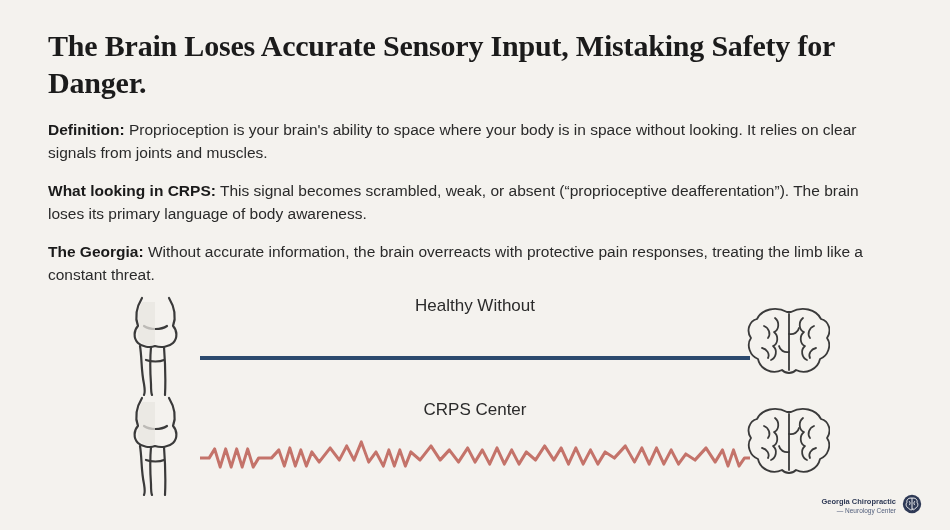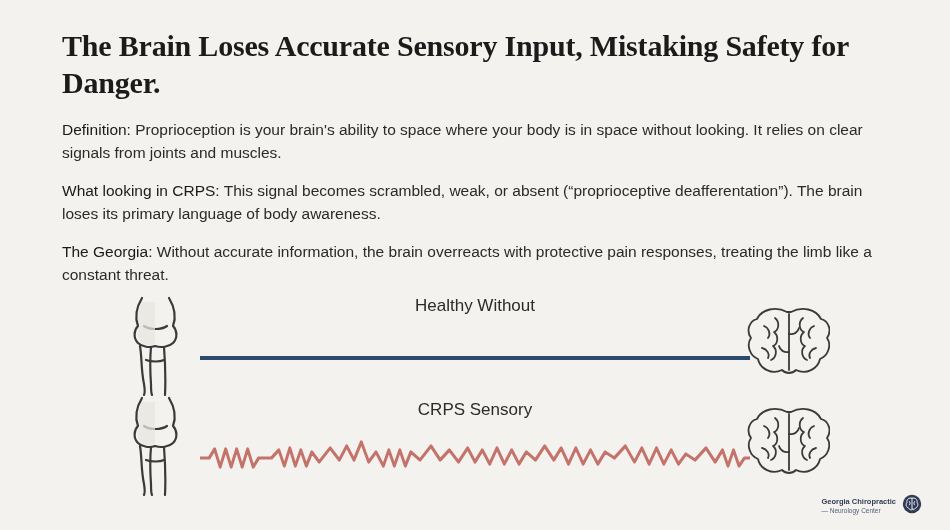--- a/index.html
+++ b/index.html
@@ -11,42 +11,42 @@
     height: 530px;
     background: #f4f2ee;
     font-family: "Liberation Sans", sans-serif;
     color: #1f1f1f;
     overflow: hidden;
     position: relative;
   }
   .slide {
     position: absolute;
     inset: 0;
-    padding: 28px 48px 0 62px;
+    padding: 28px 48px 0 48px;
     box-sizing: border-box;
   }
   .title {
     font-family: "Liberation Serif", serif;
     font-weight: bold;
     font-size: 30px;
     line-height: 1.22;
     letter-spacing: -0.2px;
     color: #1b1b1b;
     margin: 0 0 18px 0;
     max-width: 800px;
   }
   .para {
     font-size: 15.5px;
     line-height: 1.45;
     color: #2a2a2a;
     margin: 0 0 16px 0;
     max-width: 850px;
   }
   .para b {
-    font-weight: normal;
+    font-weight: bold;
     color: #1a1a1a;
   }
   .diagram {
     position: absolute;
     left: 48px;
     right: 48px;
     top: 288px;
     bottom: 0;
   }
   .row {
@@ -93,20 +93,21 @@
   }
   .logo {
     position: absolute;
     right: 28px;
     bottom: 12px;
     display: flex;
     align-items: center;
     gap: 6px;
   }
   .logo-text {
+    text-align: right;
     line-height: 1.15;
   }
   .logo-name {
     font-size: 7.5px;
     color: #2f3a56;
     font-weight: bold;
   }
   .logo-sub {
     font-size: 6.5px;
     color: #53607d;
@@ -184,21 +185,21 @@
             <path d="M24 30 C30 34 41 34 47 30"></path>
             <path d="M20 50 C22 62 21 74 24 88 C25 94 25 97 24 99"></path>
             <path d="M31 51 C30 62 30 74 31 88 C31 94 31 97 32 99"></path>
             <path d="M44 51 C45 64 46 78 45 99"></path>
             <path d="M26 64 C31 66 40 66 44 64"></path>
           </g>
           <path d="M22 6 C18 14 17 24 20 30 C17 34 17 42 21 46 C25 50 31 50 35 48 L35 6 Z" fill="#e8e5e0" opacity="0.75"></path>
         </svg>
       </div>
 
-      <div class="signal-label crps-label">CRPS Sensory</div>
+      <div class="signal-label crps-label">CRPS Center</div>
 
       <div class="signal-line">
         <svg viewBox="0 0 600 44" width="100%" height="44" preserveAspectRatio="none">
           <polyline points="0,22 10,22 16,13 22,31 28,13 34,31 40,13 46,31 52,13 58,31 64,22 78,22 86,14 92,30 98,12 104,30 110,14 116,30 122,16 130,26 142,12 152,24 160,10 168,24 176,6 184,26 192,16 200,30 206,14 212,30 218,14 224,30 230,16 240,24 252,10 262,24 272,14 282,26 292,12 300,26 308,14 316,28 324,12 332,28 340,14 348,28 356,16 366,24 376,10 386,24 394,12 402,28 410,12 418,28 426,14 434,28 442,16 452,22 464,10 474,26 482,12 490,28 498,12 506,28 514,14 522,28 530,18 540,24 552,12 562,26 570,14 576,30 582,14 588,30 594,22 600,22" fill="none" stroke="#c4736a" stroke-width="3.2" stroke-linejoin="round" stroke-linecap="round"></polyline>
         </svg>
       </div>
 
       <div class="brain">
         <svg viewBox="0 0 86 76" width="86" height="76">
           <g fill="none" stroke="#3a3a3a" stroke-width="1.8" stroke-linecap="round" stroke-linejoin="round">

